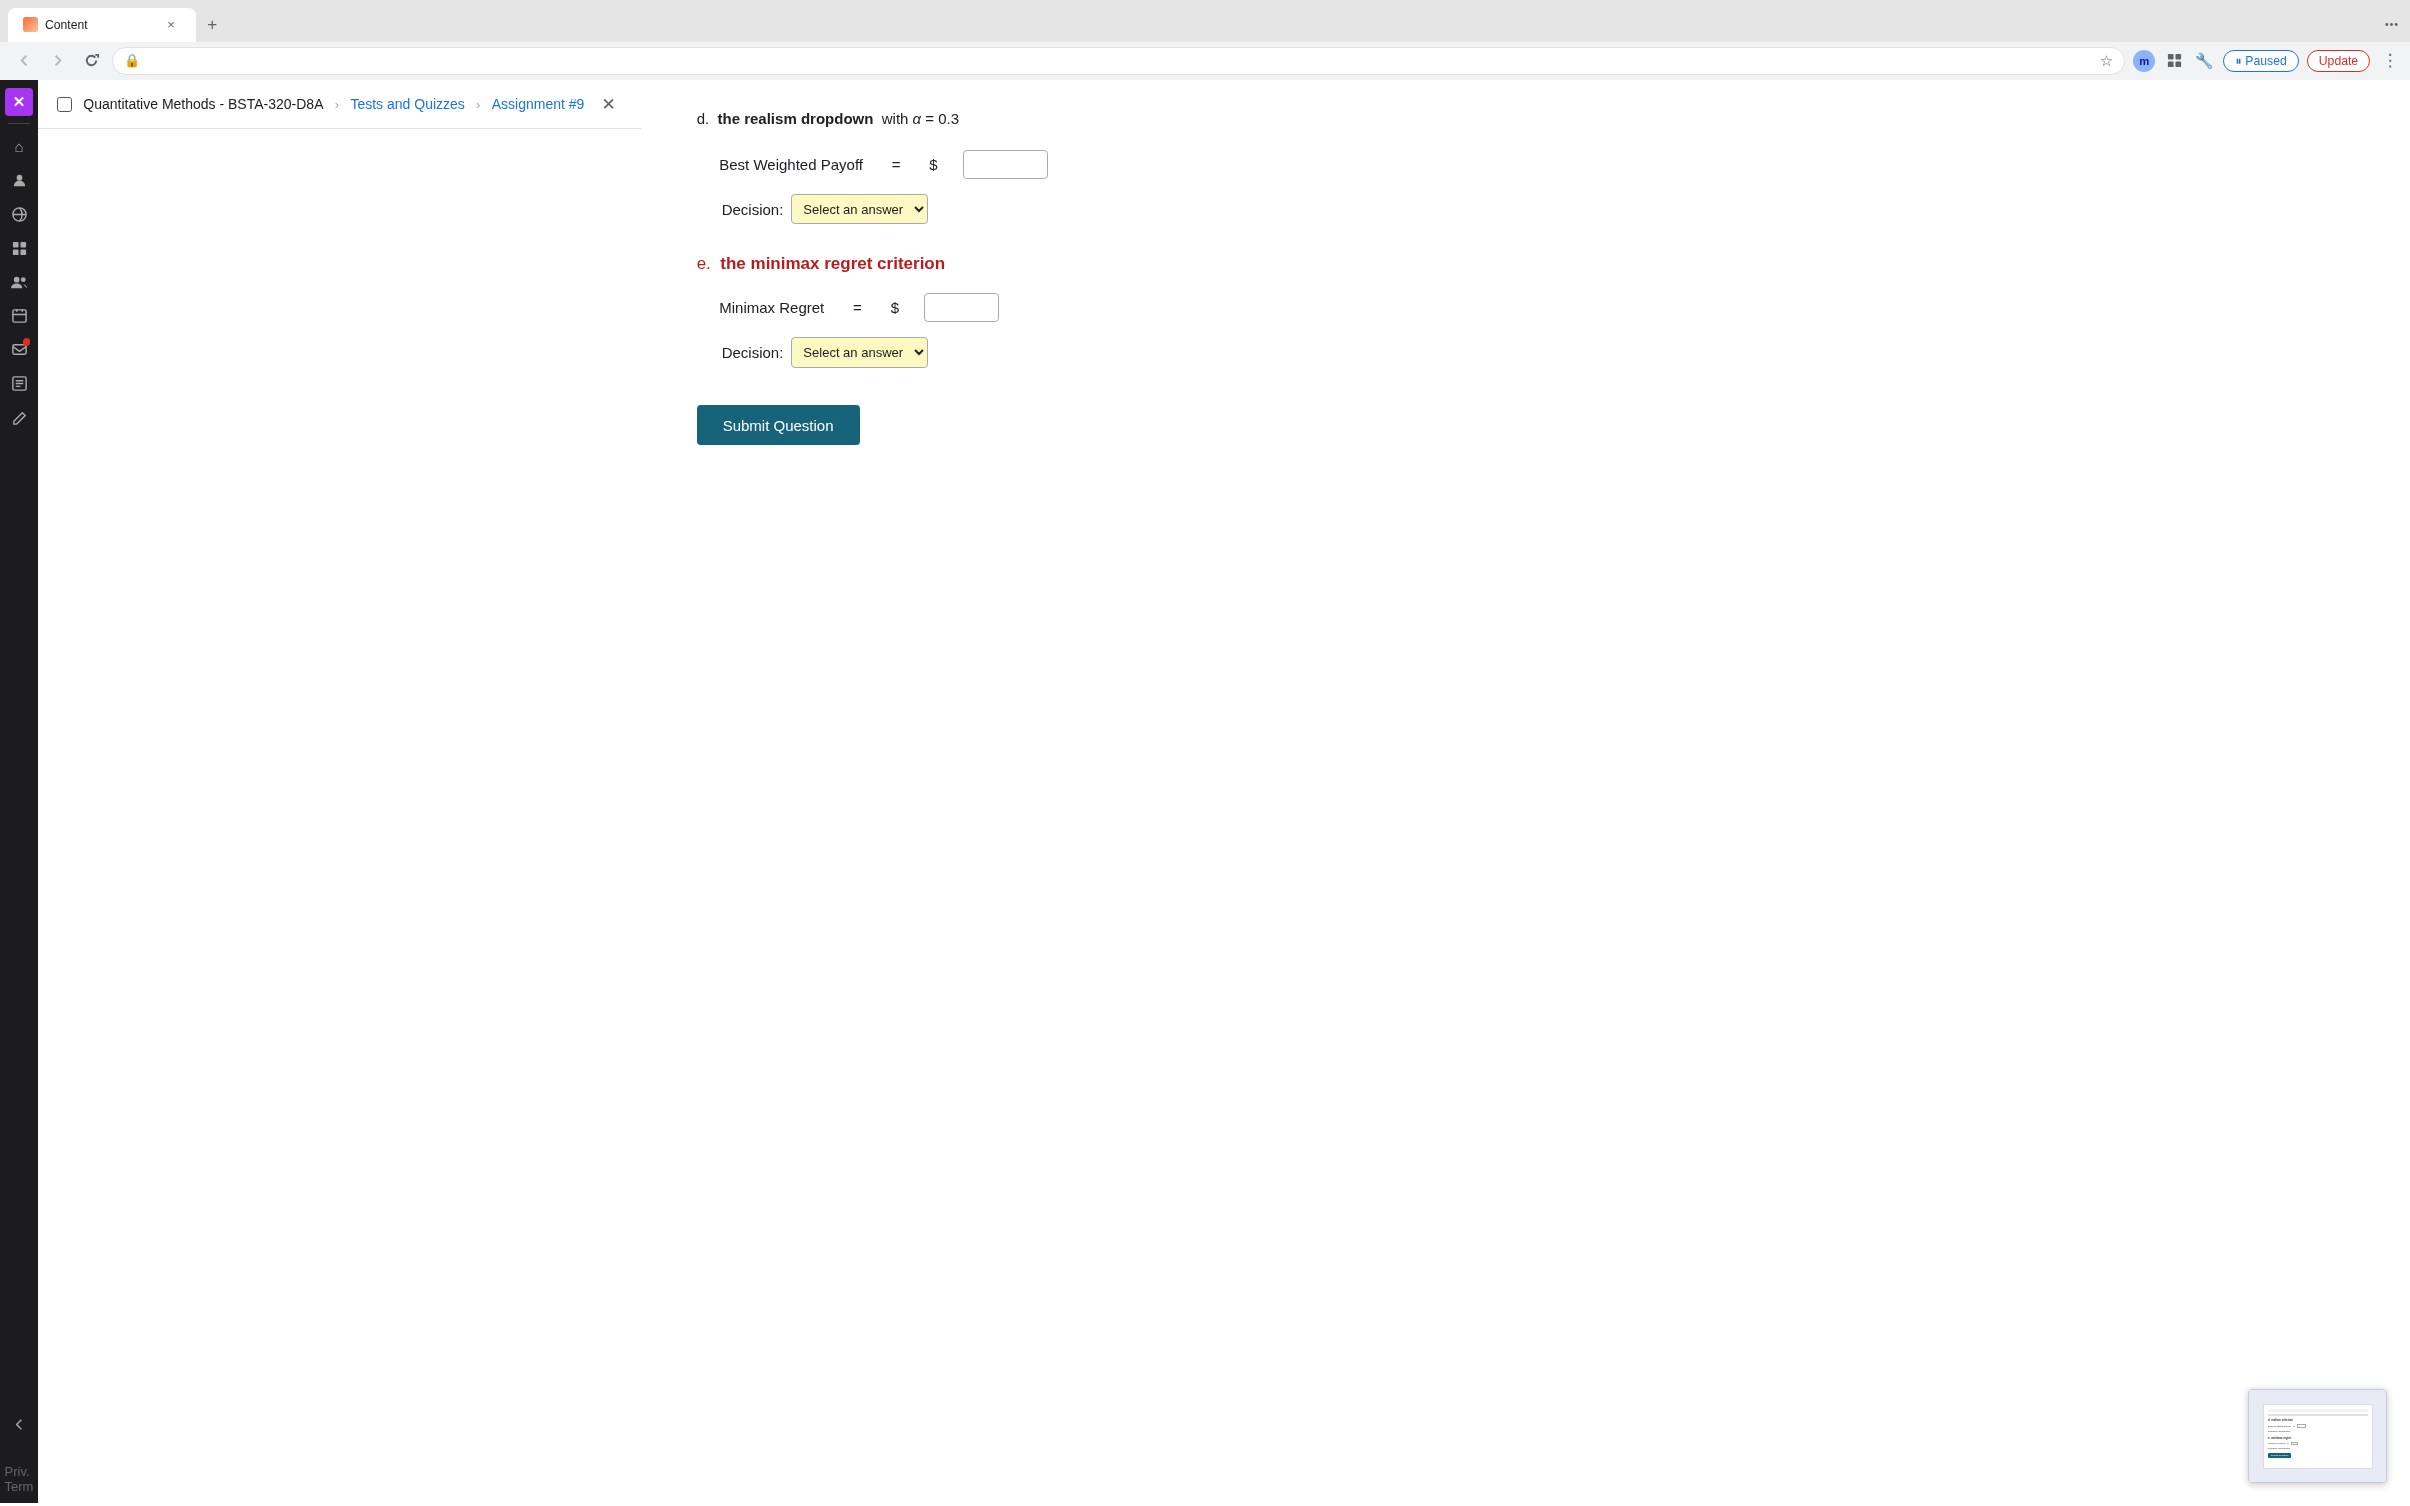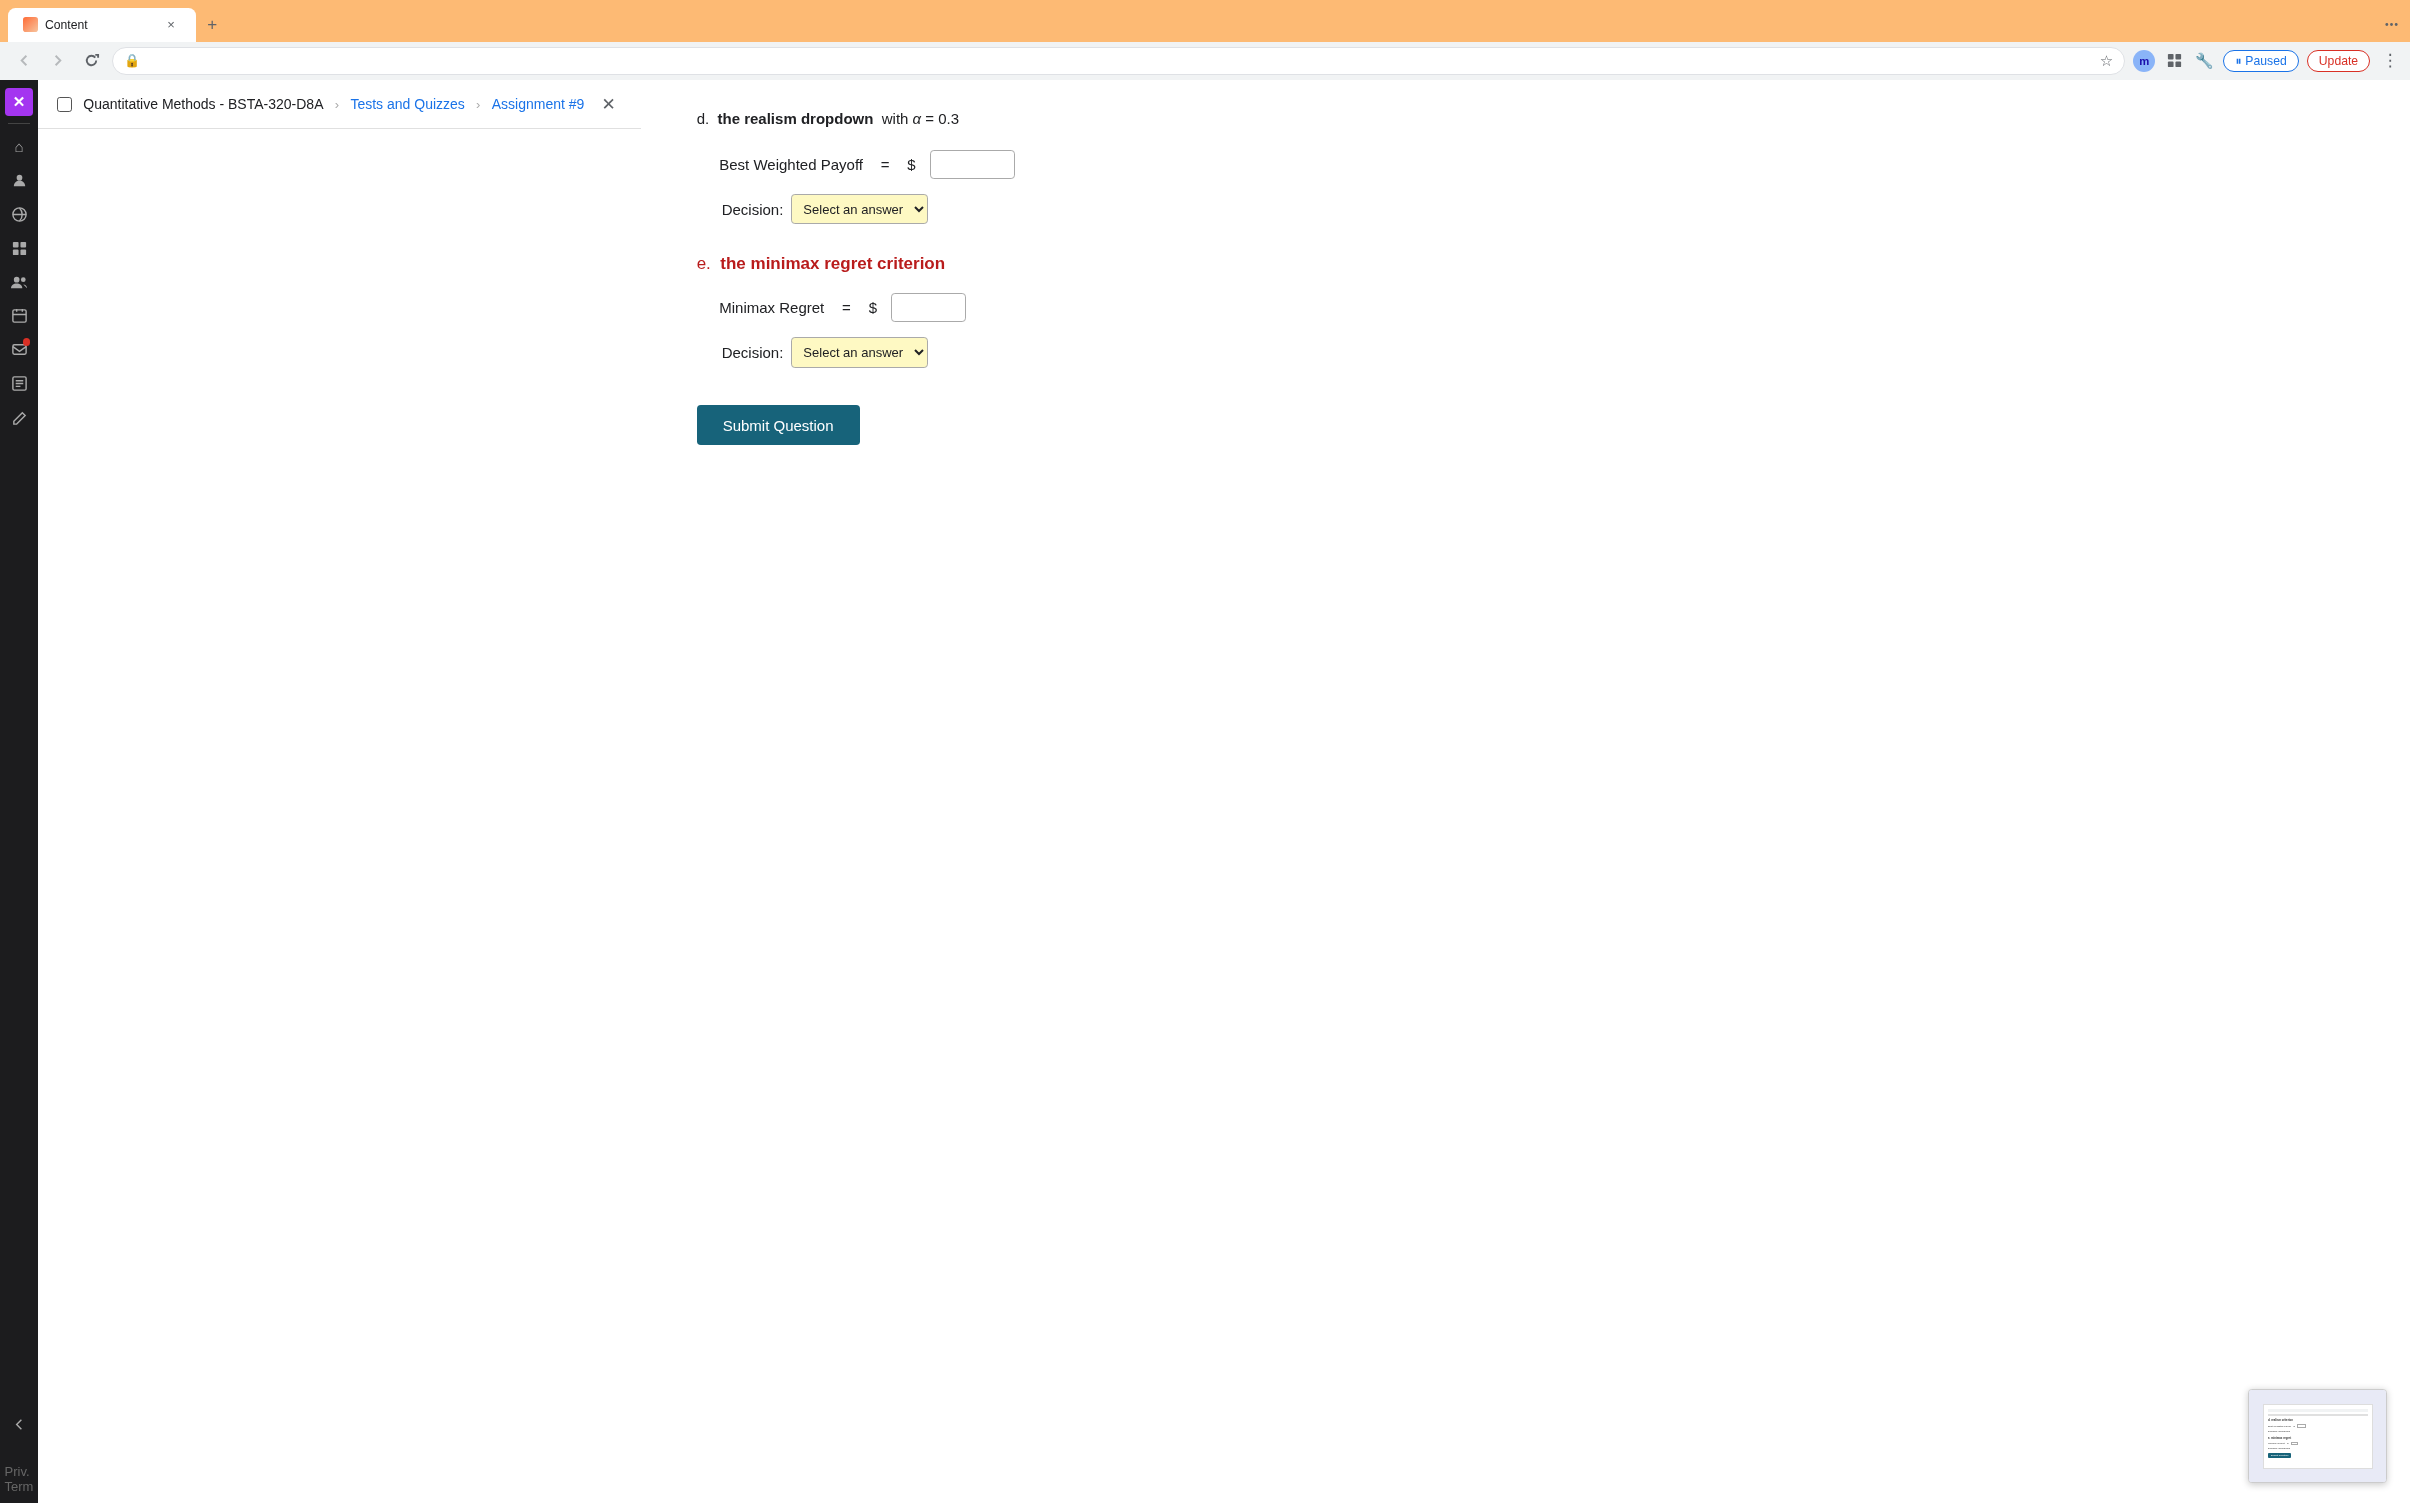--- a/index.html
+++ b/index.html
@@ -1,17 +1,17 @@
 <!DOCTYPE html>
 <html style="font-size:15px"><head>
   <meta charset="utf-8">
   <style>
     * { margin: 0; padding: 0; box-sizing: border-box; }
     body { font-family: -apple-system, BlinkMacSystemFont, 'Segoe UI', Arial, sans-serif; font-size: 15px; background: #fff; overflow: hidden; }
-    .tab-bar { display: flex; align-items: center; padding: 7.5px 7.5px 0; background: #fdba74; gap: 3.8px; }
+    .tab-bar { display: flex; align-items: center; padding: 7.5px 7.5px 0; background: #e5e5e5; gap: 3.8px; }
     .tab { display: flex; align-items: center; background: #f1f3f4; border-radius: 7.5px 7.5px 0 0; padding: 7.5px 15px; gap: 7.5px; min-width: 188px; }
     .tab.active { background: #fff; }
     .tab-favicon { width: 15px; height: 15px; background: linear-gradient(135deg, #ff6b35, #f7c59f); border-radius: 2.8px; flex-shrink: 0; }
     .tab-title { font-size: 12.2px; color: #202124; flex: 1; }
     .tab-close { font-size: 13px; color: #5f6368; cursor: pointer; width: 19px; height: 19px; display: flex; align-items: center; justify-content: center; border-radius: 50%; }
     .tab-new { width: 26px; height: 26px; display: flex; align-items: center; justify-content: center; font-size: 17px; color: #5f6368; cursor: pointer; }
     .browser-dots { margin-left: auto; width: 22.6px; height: 22.6px; display: flex; align-items: center; justify-content: center; }
 
     .address-bar-row { display: flex; align-items: center; padding: 5.6px 11.3px; gap: 7.5px; background: #f1f3f4; }
     .nav-btn { width: 26px; height: 26px; display: flex; align-items: center; justify-content: center; color: #5f6368; cursor: pointer; border-radius: 50%; }
@@ -46,21 +46,21 @@
     .nav-separator { color: #aaa; font-size: 13px; }
     .nav-link { font-size: 14px; color: #1a73e8; cursor: pointer; text-decoration: none; }
     .nav-close { margin-left: auto; width: 26px; height: 26px; display: flex; align-items: center; justify-content: center; color: #5f6368; font-size: 17px; cursor: pointer; border-radius: 50%; }
 
     
     .main-content { flex: 1; overflow-y: auto; padding: 30px 56px; background: #fff; }
 
     .section-label { font-size: 15px; color: #202124; margin-bottom: 22.6px; }
     .section-label .bold { font-weight: 700; }
 
-    .form-row { display: flex; align-items: center; gap: 14px; margin-bottom: 15px; margin-left: 22.6px; }
+    .form-row { display: flex; align-items: center; gap: 25px; margin-bottom: 15px; margin-left: 22.6px; }
     .field-label { font-size: 15px; color: #202124; }
     .dollar-sign { font-size: 15px; color: #202124; }
     .text-input { border: 0.9px solid #aaa; border-radius: 3.8px; padding: 5.6px 9.4px; font-size: 14px; width: 75px; outline: none; }
 
     .decision-row { display: flex; align-items: center; gap: 7.5px; margin-bottom: 22.6px; margin-left: 25px; }
     .decision-label { font-size: 15px; color: #202124; }
     .select-dropdown { border: 0.9px solid #aaa; border-radius: 3.8px; padding: 5.6px 7.5px; font-size: 13px; color: #202124; background: #fef9c3; cursor: pointer; outline: none; appearance: auto; }
 
     .section-heading { font-size: 17px; color: #b91c1c; margin: 30px 0 19px; }
     .section-heading .bold { font-weight: 700; }

